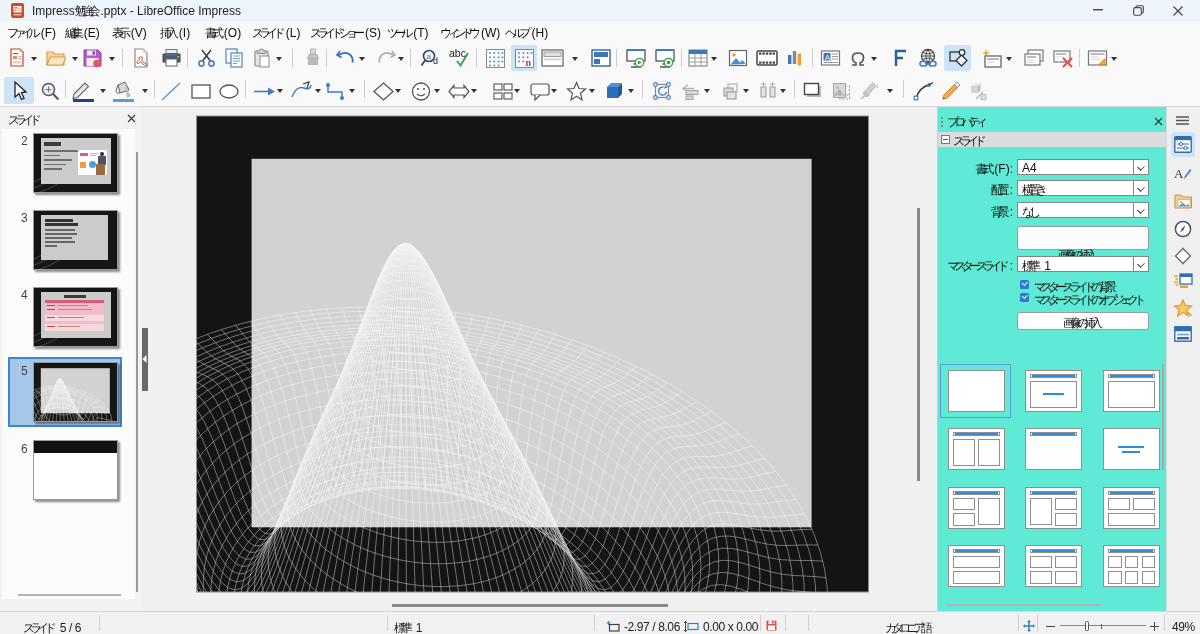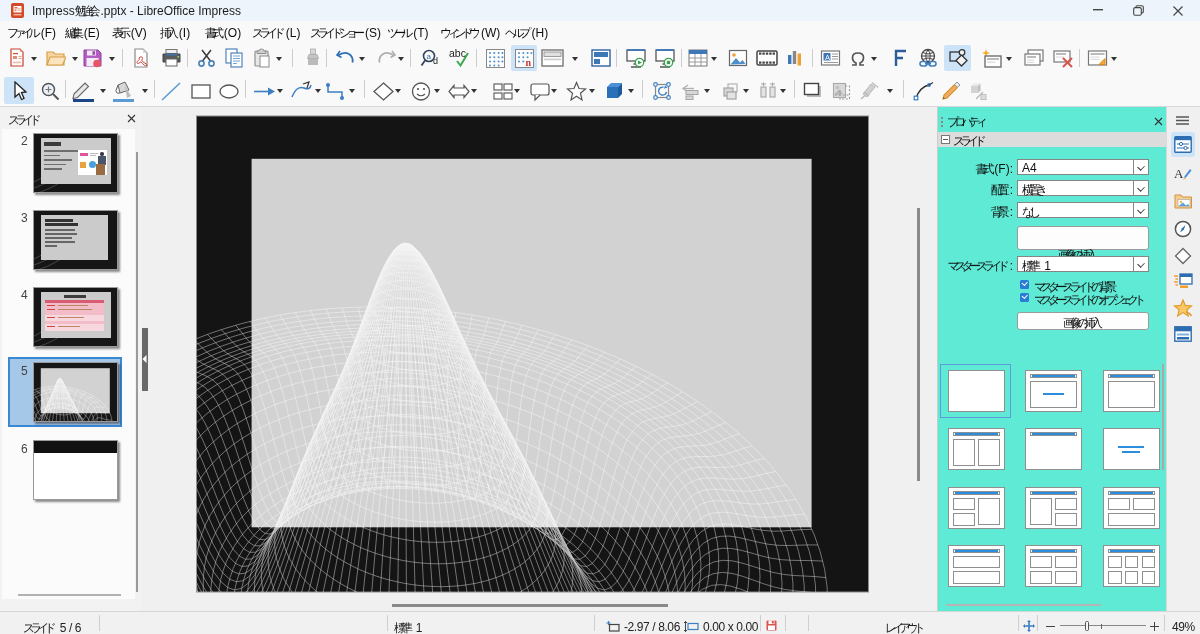--- a/index.html
+++ b/index.html
@@ -1003,21 +1003,21 @@
     <span class="stxt" style="left:703px;top:8px">0.00 x 0.00</span>
     <div class="ssep" style="left:760px"></div>
     <svg class="abs" style="left:766px;top:8px" width="11" height="11" viewBox="0 0 11 11">
         <rect x="0.5" y="0.5" width="10" height="10" rx="1" fill="#d9534f"></rect>
         <rect x="2.5" y="0.5" width="6" height="3.5" fill="#fff"></rect>
         <rect x="5.8" y="1" width="2" height="2.5" fill="#d9534f"></rect>
         <rect x="2" y="5.5" width="7" height="4.5" fill="#fff"></rect>
       </svg>
     <div class="ssep" style="left:785px"></div>
     <div class="ssep" style="left:808px"></div>
-    <span class="stxt" style="left:885px;top:8px"><span class="jp">レイアウト</span></span>
+    <span class="stxt" style="left:885px;top:8px"><span class="jp">カタロニア語</span></span>
     <div class="ssep" style="left:1018px"></div>
     <svg class="abs" style="left:1023px;top:8px" width="12" height="12" viewBox="0 0 12 12">
         <path d="M6 0 L8 2 L6.8 2 L6.8 5.2 L10 5.2 L10 4 L12 6 L10 8 L10 6.8 L6.8 6.8 L6.8 10 L8 10 L6 12 L4 10 L5.2 10 L5.2 6.8 L2 6.8 L2 8 L0 6 L2 4 L2 5.2 L5.2 5.2 L5.2 2 L4 2 Z" fill="#3b7ec2"></path>
       </svg>
     <div class="ssep" style="left:1037px"></div>
     <div class="abs" style="left:1046px;top:13.5px;width:9px;height:1.6px;background:#444"></div>
     <div class="abs" style="left:1060px;top:13px;width:86px;height:1.4px;background:#888"></div>
     <div class="abs" style="left:1085px;top:9px;width:4px;height:10px;background:#f6f6f6;border:1px solid #555;border-radius:1.5px"></div>
     <div class="abs" style="left:1101px;top:11.5px;width:1.4px;height:5px;background:#666"></div>
     <div class="abs" style="left:1150px;top:13.5px;width:9px;height:1.6px;background:#444"></div>

